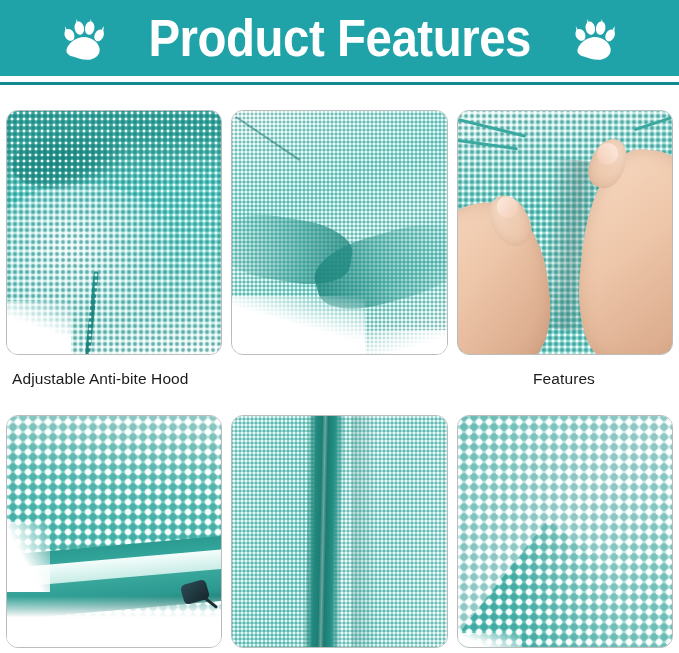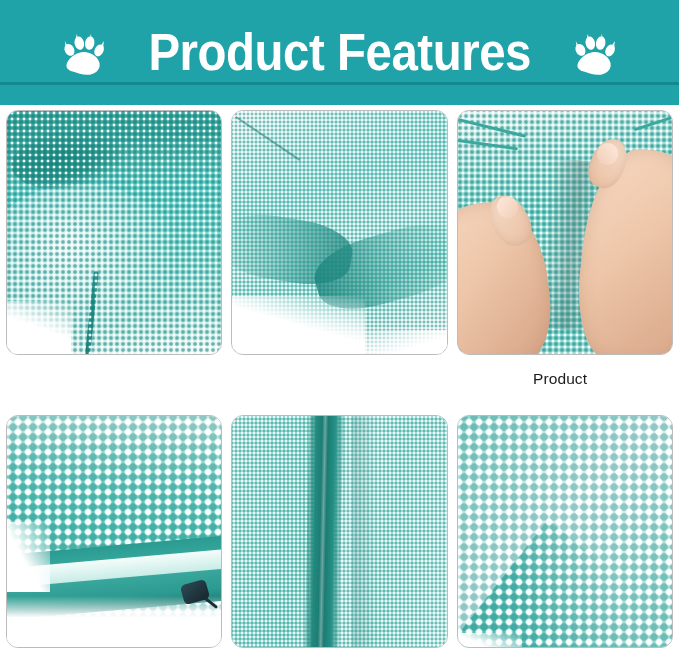--- a/index.html
+++ b/index.html
@@ -14,21 +14,21 @@
     font-family: "Liberation Sans", sans-serif;
     position: relative;
   }
 
   
   .header {
     position: absolute;
     left: 0;
     top: 0;
     width: 679px;
-    height: 105px;
+    height: 76px;
     background: #1fa3a8;
     display: flex;
     align-items: center;
     justify-content: center;
     gap: 22px;
     box-sizing: border-box;
   }
   .header-underline {
     position: absolute;
     left: 0;
@@ -352,21 +352,22 @@
       <div class="p3-cord3"></div>
       <div class="hand hand-l"></div>
       <div class="thumb-l"></div>
       <div class="nail-l"></div>
       <div class="hand hand-r"></div>
       <div class="thumb-r"></div>
       <div class="nail-r"></div>
     </div>
   </div>
 
-  <div class="caption cap3">Product</div>
+  <div class="caption cap1">Adjustable Anti-bite Hood</div>
+  <div class="caption cap3">Features</div>
 
   <div class="panel col1 row2">
     <div class="ph">
       <div class="p4-bg"></div>
       <div class="p4-top"></div>
       <div class="mesh-coarse"></div>
       <div class="p4-hem"></div>
       <div class="p4-hem-inner"></div>
       <div class="p4-hem2"></div>
       <div class="p4-whitel"></div>

